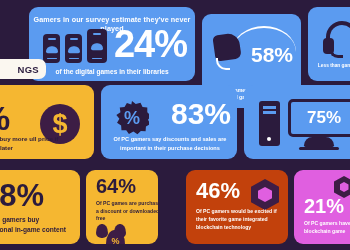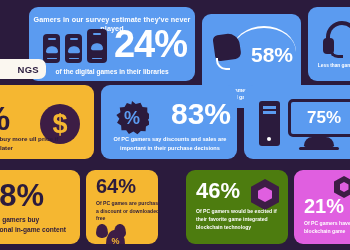--- a/index.html
+++ b/index.html
@@ -182,21 +182,21 @@
     font-size: 5.1px; font-weight: 700; color: #2b1b3d; line-height: 1.5;
   }
   .flames { position: absolute; left: 10px; bottom: 6px; display: flex; gap: 6px; align-items: flex-end; }
   .flame {
     width: 12px; height: 14px; background: #3d1d45;
     border-radius: 50% 50% 50% 50% / 70% 70% 40% 40%; position: relative;
   }
   .flame.big { width: 19px; height: 22px; display: flex; align-items: center; justify-content: center; }
   .flame.big i { color: #f5b731; font-size: 9px; font-weight: 800; font-style: normal; }
 
-  #t-46 { left: 186px; top: 170px; width: 102px; height: 74px; background: #4d7c0f; }
+  #t-46 { left: 186px; top: 170px; width: 102px; height: 74px; background: #c2410c; }
   #t-46 .big {
     position: absolute; left: 10px; top: 10px; font-size: 22px;
     font-weight: 800; color: #ffffff; line-height: 1;
   }
   #t-46 .foot {
     position: absolute; top: 38px; left: 10px; width: 88px;
     font-size: 5.1px; font-weight: 700; color: #ffffff; line-height: 1.55;
   }
   .cubehex {
     position: absolute; right: 9px; top: 9px; width: 28px; height: 31px; background: #3d1d45;

